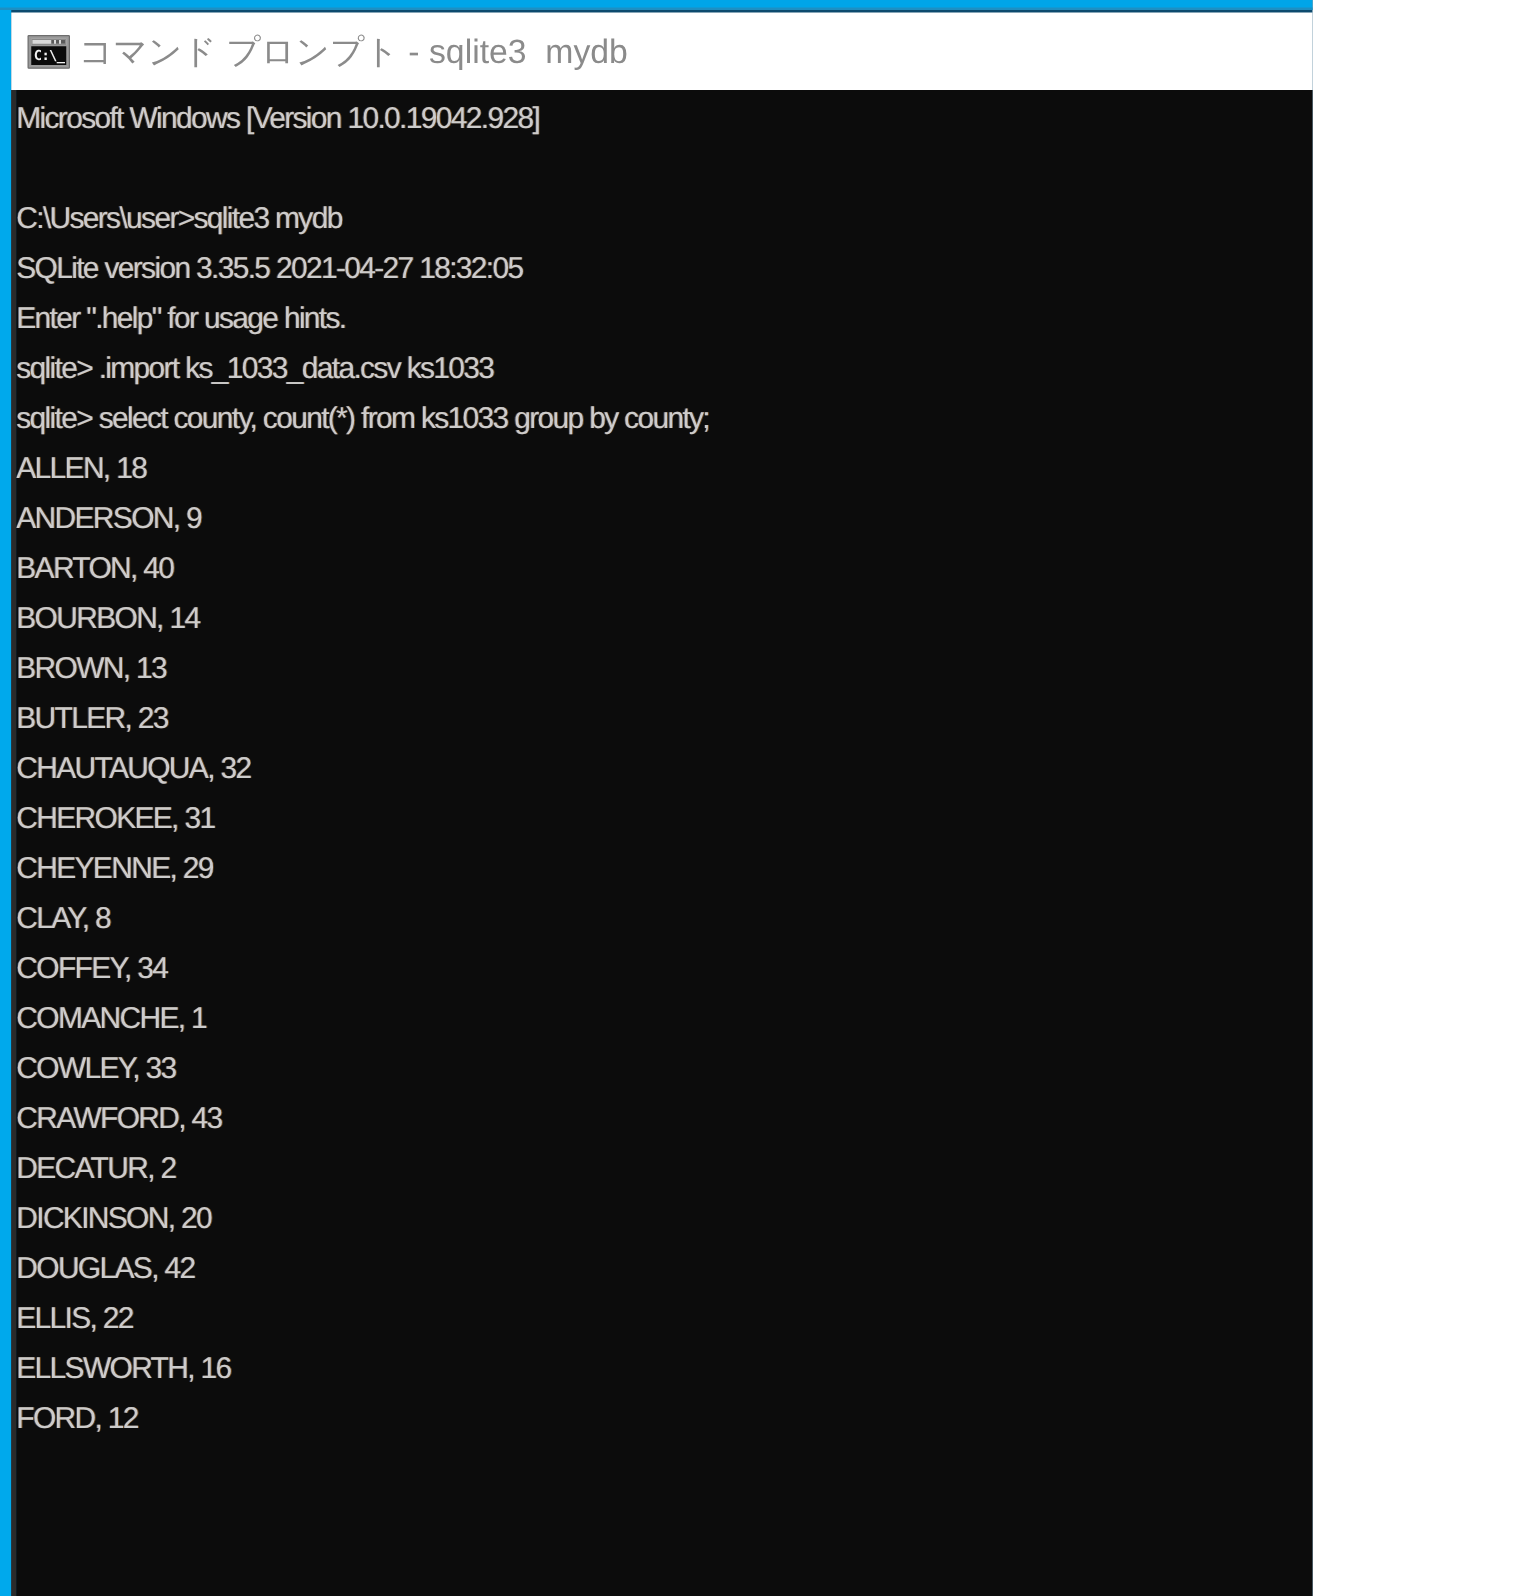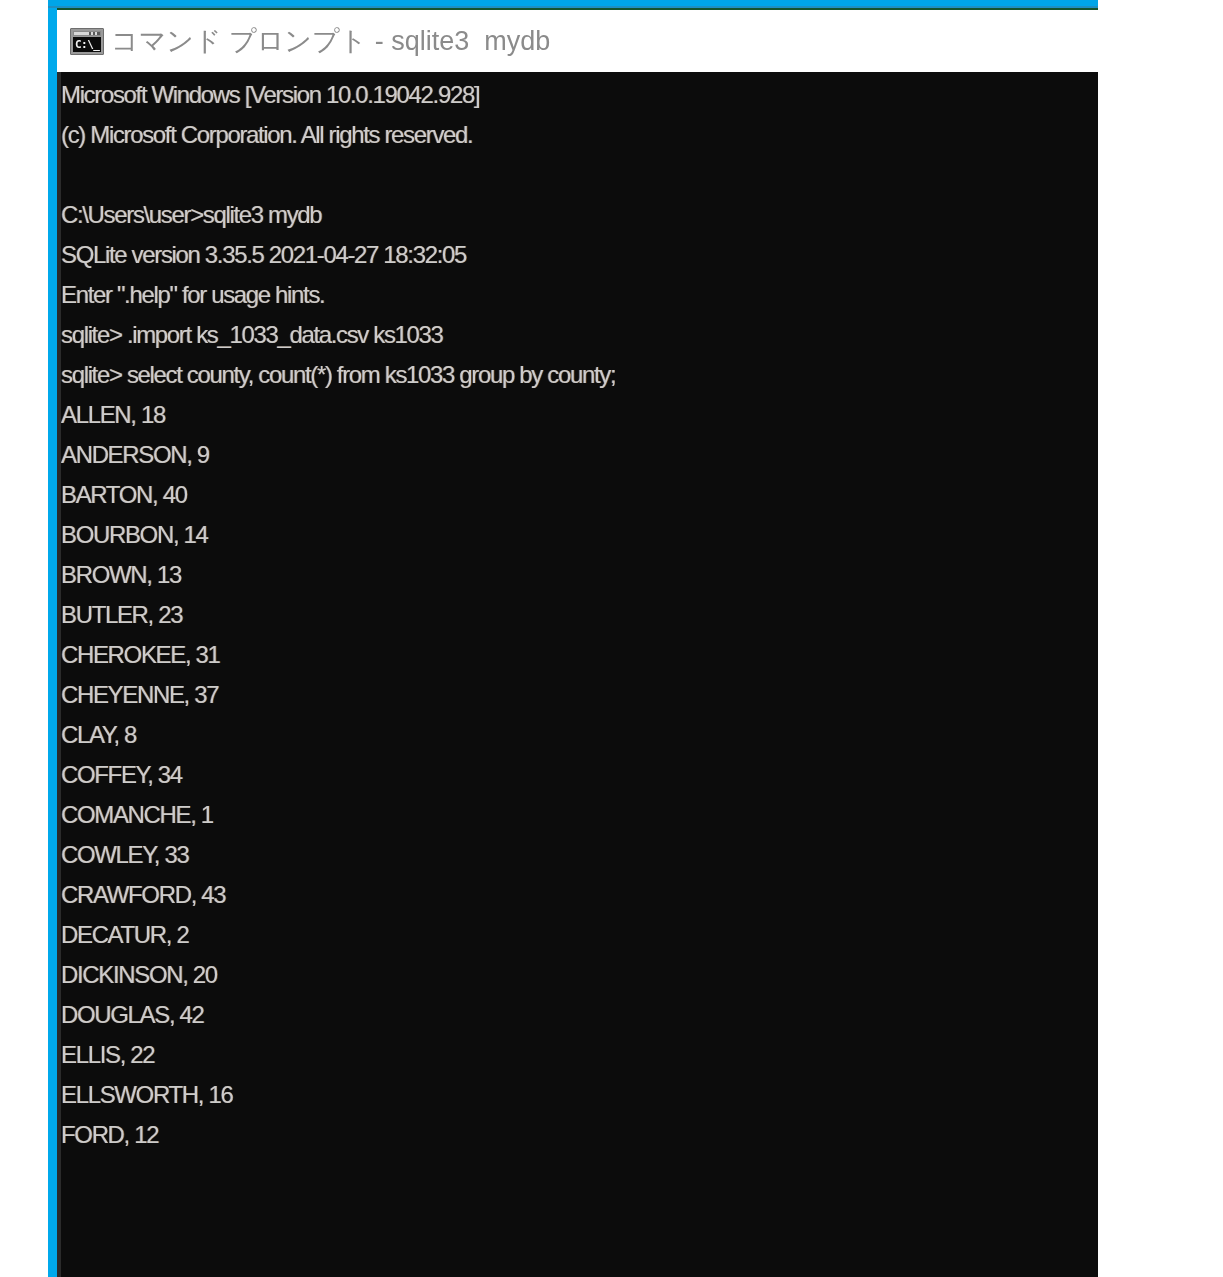--- a/index.html
+++ b/index.html
@@ -12,23 +12,22 @@
     height: 1277px;
     overflow: hidden;
     font-family: "Liberation Sans", sans-serif;
   }
 
   .window {
     position: relative;
     width: 1050px;
     height: 1277px;
     box-sizing: border-box;
-    background: #14532d;
-    overflow: hidden;
-    margin-left: 48px;
+    background: #0c4a6e;
+    overflow: hidden;
   }
 
   
   .accent-top {
     position: absolute;
     left: 0;
     top: 0;
     width: 1223px;
     height: 8px;
     background: #00A5E8;
@@ -172,35 +171,35 @@
       <div class="bar"></div>
       <div class="dots"></div>
       <div class="screen">C:\_</div>
     </div>
     <div class="title-text">コマンド プロンプト - sqlite3  mydb</div>
   </div>
 
   <div class="console">
     <div class="console-inner" id="console-lines">
         <div class="line">Microsoft Windows [Version 10.0.19042.928]</div>
-        <div class="line">(c) Microsoft Corporation. All rights reserved.</div>
         <div class="line blank"> </div>
         <div class="line">C:\Users\user&gt;sqlite3 mydb</div>
         <div class="line">SQLite version 3.35.5 2021-04-27 18:32:05</div>
         <div class="line">Enter ".help" for usage hints.</div>
         <div class="line">sqlite&gt; .import ks_1033_data.csv ks1033</div>
         <div class="line">sqlite&gt; select county, count(*) from ks1033 group by county;</div>
         <div class="line">ALLEN, 18</div>
         <div class="line">ANDERSON, 9</div>
         <div class="line">BARTON, 40</div>
         <div class="line">BOURBON, 14</div>
         <div class="line">BROWN, 13</div>
         <div class="line">BUTLER, 23</div>
+        <div class="line">CHAUTAUQUA, 32</div>
         <div class="line">CHEROKEE, 31</div>
-        <div class="line">CHEYENNE, 37</div>
+        <div class="line">CHEYENNE, 29</div>
         <div class="line">CLAY, 8</div>
         <div class="line">COFFEY, 34</div>
         <div class="line">COMANCHE, 1</div>
         <div class="line">COWLEY, 33</div>
         <div class="line">CRAWFORD, 43</div>
         <div class="line">DECATUR, 2</div>
         <div class="line">DICKINSON, 20</div>
         <div class="line">DOUGLAS, 42</div>
         <div class="line">ELLIS, 22</div>
         <div class="line">ELLSWORTH, 16</div>

